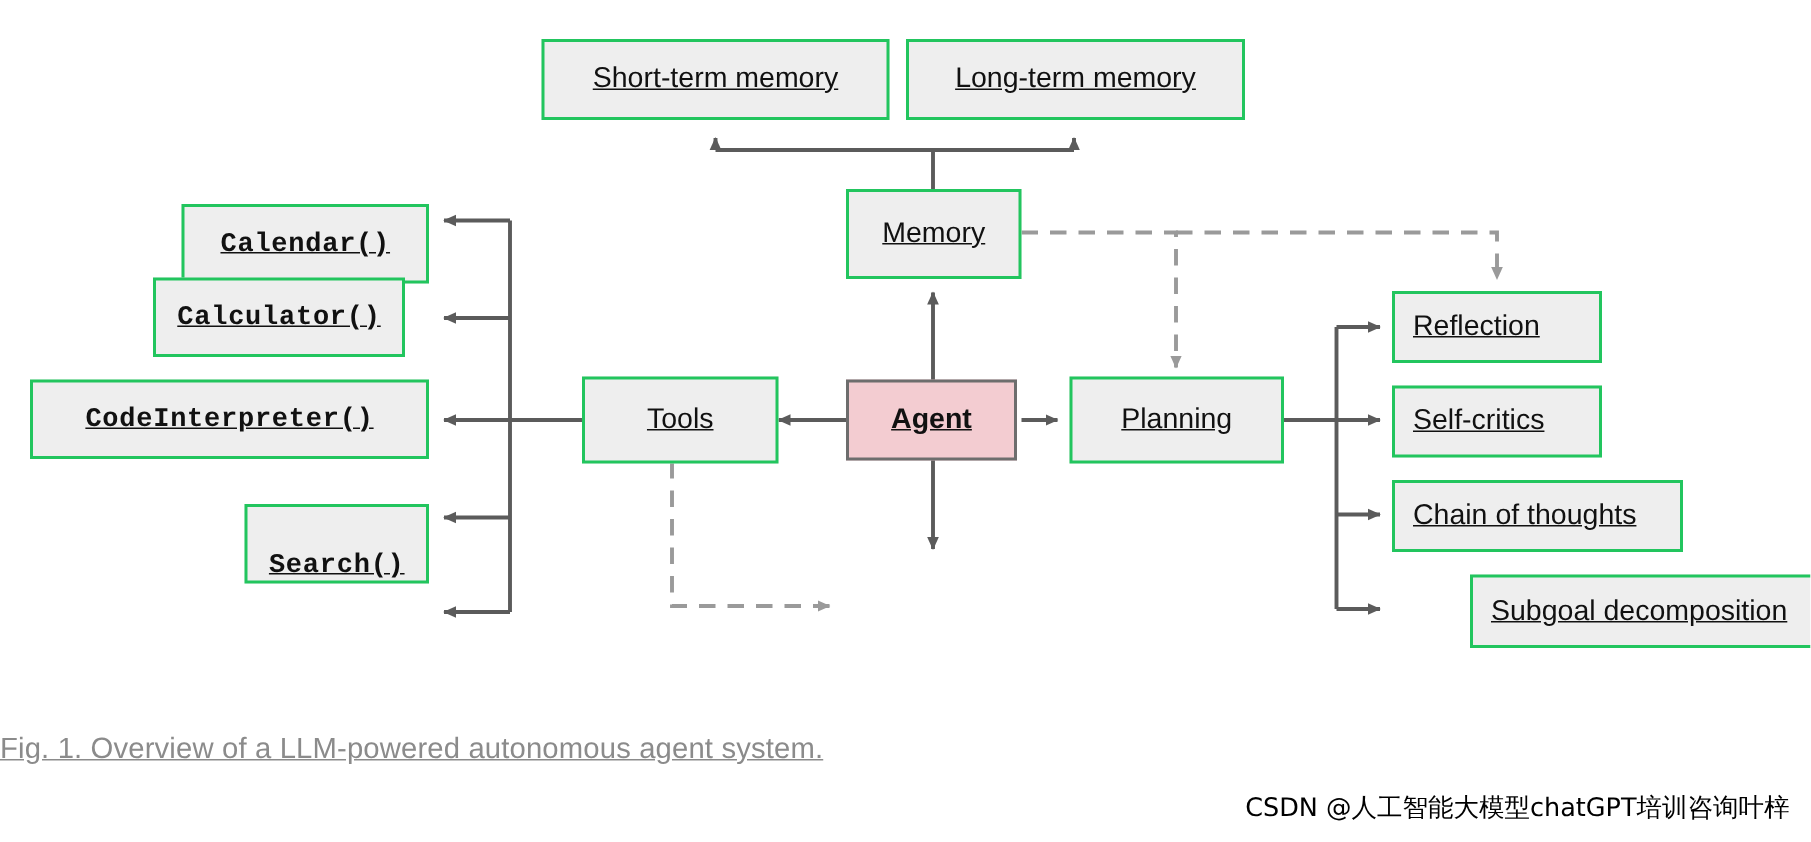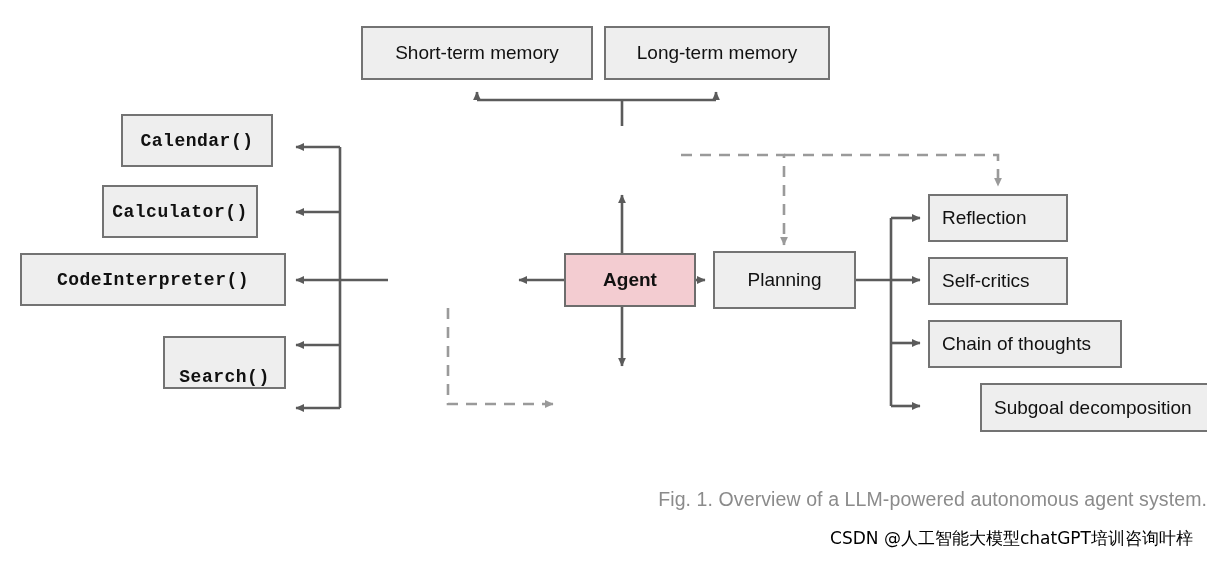--- a/index.html
+++ b/index.html
@@ -19,50 +19,52 @@
     position: absolute;
     left: 0;
     top: 0;
     width: 1207px;
     height: 470px;
   }
   .node {
     position: absolute;
     box-sizing: border-box;
     background: #eeeeee;
-    border: 2px solid #737373;
+    border: 2px solid #22c55e;
     display: flex;
     align-items: center;
     justify-content: center;
     color: #111111;
     font-size: 19px;
     font-family: "Liberation Sans", sans-serif;
     white-space: nowrap;
+    text-decoration: underline;
   }
   .node.mono {
     font-family: "Liberation Mono", monospace;
     font-weight: bold;
     font-size: 18px;
     letter-spacing: 0.5px;
   }
   .node.agent {
     background: #f3ccd1;
     border-color: #6d6d6d;
     font-weight: bold;
   }
   .caption {
     position: absolute;
     left: 0;
     top: 488px;
     width: 1207px;
-    text-align: right;
+    text-align: left;
     color: #8b8b8b;
     font-size: 19.5px;
     font-family: "Liberation Sans", sans-serif;
     letter-spacing: 0.1px;
+    text-decoration: underline;
   }
   .watermark {
     position: absolute;
     right: 14px;
     top: 527px;
     color: #000000;
     font-size: 17px;
     font-family: "DejaVu Sans", sans-serif;
     white-space: nowrap;
   }
@@ -123,31 +125,37 @@
     </g>
   </svg>
 
   <div class="node" style="left:361px; top:26px; width:232px; height:54px;">
     <span>Short-term memory</span>
   </div>
   <div class="node" style="left:604px; top:26px; width:226px; height:54px;">
     <span>Long-term memory</span>
   </div>
 
-  <div class="node agent" style="left:564px; top:253px; width:132px; height:54px;">
+  <div class="node" style="left:564px; top:126px; width:117px; height:60px;">
+    <span>Memory</span>
+  </div>
+  <div class="node" style="left:388px; top:251px; width:131px; height:58px;">
+    <span>Tools</span>
+  </div>
+  <div class="node agent" style="left:564px; top:253px; width:114px; height:54px;">
     <span>Agent</span>
   </div>
   <div class="node" style="left:713px; top:251px; width:143px; height:58px;">
     <span>Planning</span>
   </div>
 
-  <div class="node mono" style="left:121px; top:114px; width:152px; height:53px;">
+  <div class="node mono" style="left:121px; top:136px; width:165px; height:53px;">
     <span>Calendar()</span>
   </div>
-  <div class="node mono" style="left:102px; top:185px; width:156px; height:53px;">
+  <div class="node mono" style="left:102px; top:185px; width:168px; height:53px;">
     <span>Calculator()</span>
   </div>
   <div class="node mono" style="left:20px; top:253px; width:266px; height:53px;">
     <span>CodeInterpreter()</span>
   </div>
   <div class="node mono" style="left:163px; top:336px; width:123px; height:53px;align-items:flex-end;">
     <span>Search()</span>
   </div>
 
   <div class="node" style="left:928px; top:257px; width:140px; height:48px; justify-content:flex-start; padding-left:12px;">

